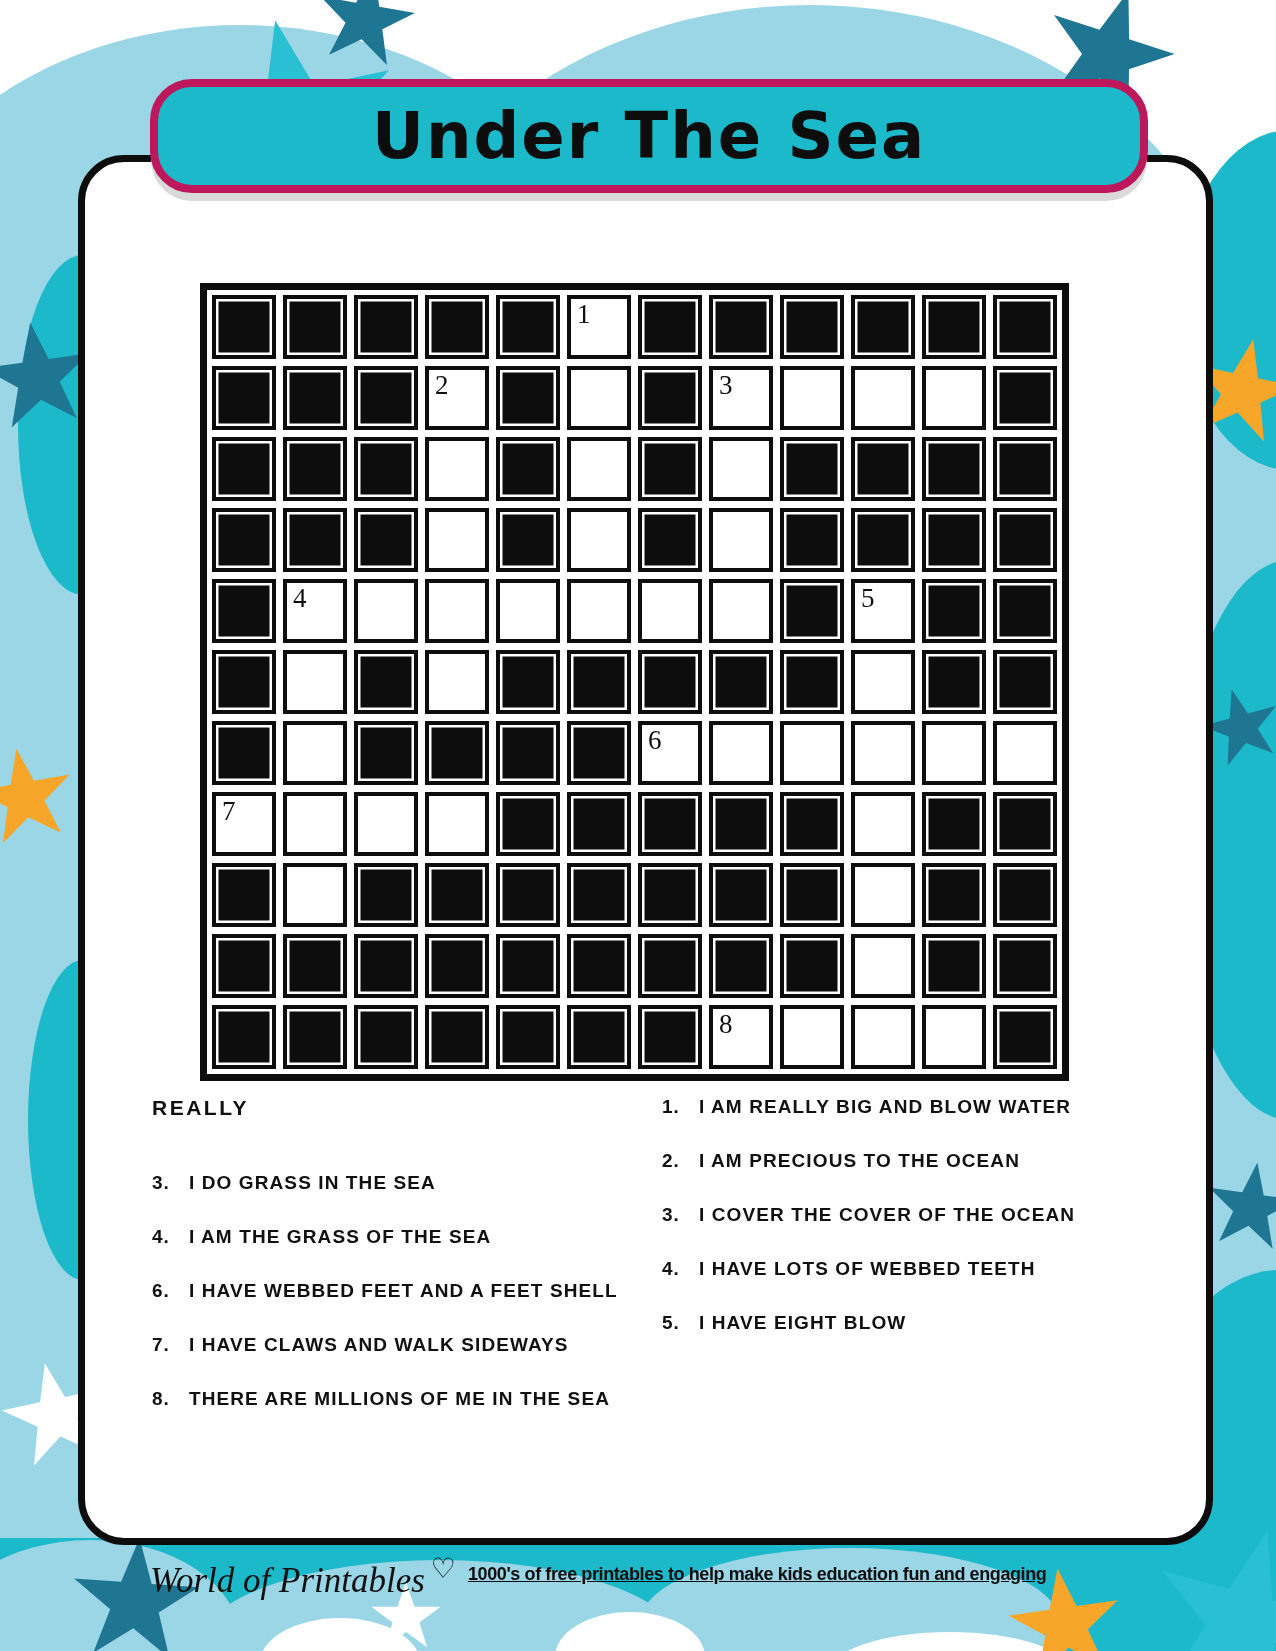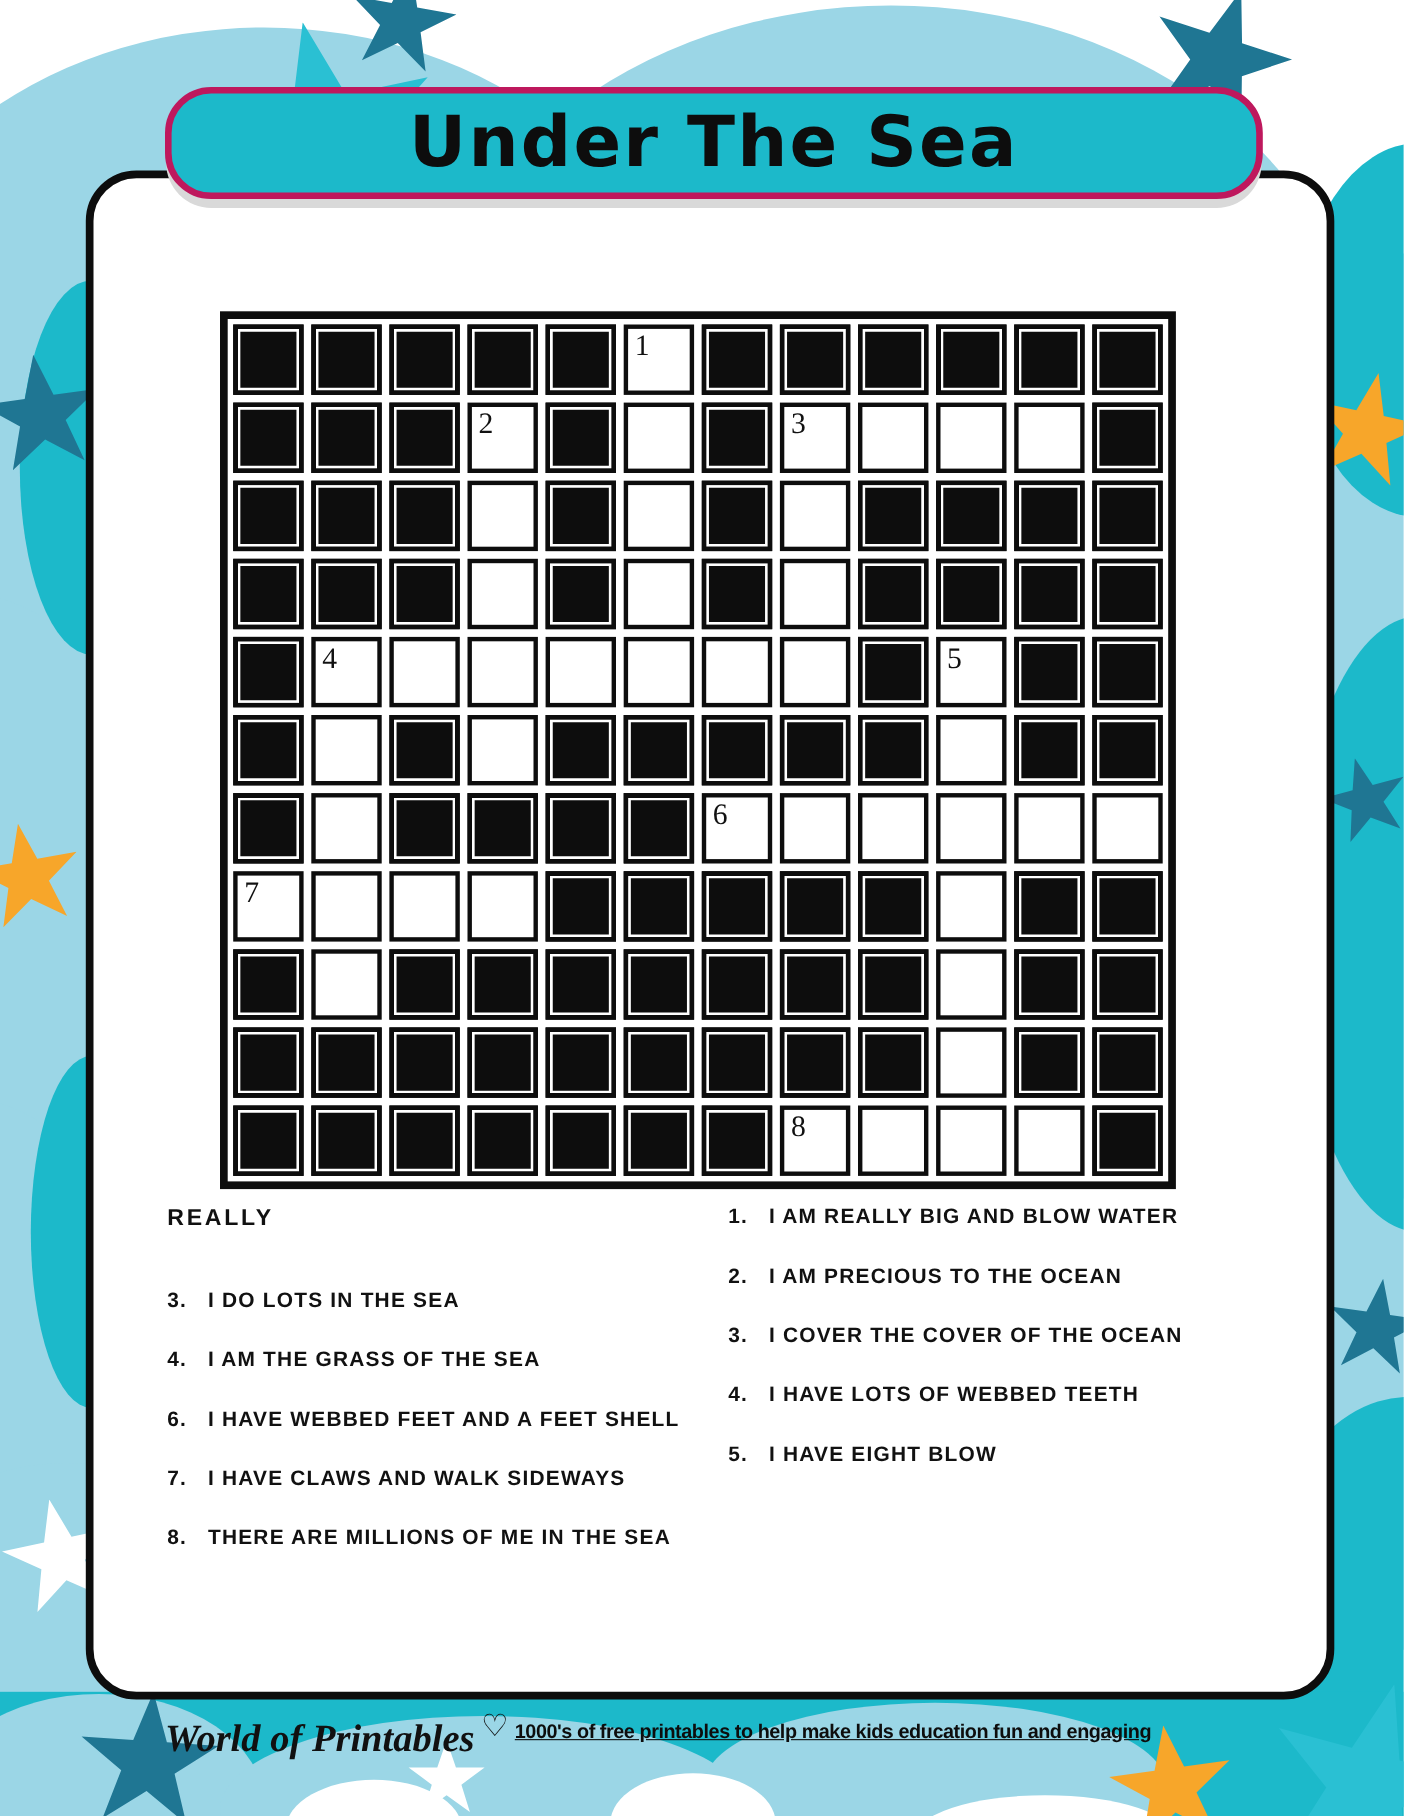--- a/index.html
+++ b/index.html
@@ -55,22 +55,22 @@
 
   
   .card{
     position:absolute;left:78px;top:155px;width:1135px;height:1390px;
     background:#ffffff;border:7px solid var(--ink,#0d0d0d);border-radius:46px;
     box-sizing:border-box;z-index:5;
   }
 
   
   .banner{
-    position:absolute;left:150px;top:79px;width:998px;height:102px;
-    background:var(--teal,#1cb9ca);border:6px solid #be185d;border-radius:42px;
+    position:absolute;left:150px;top:79px;width:998px;height:114px;
+    background:var(--teal,#1cb9ca);border:8px solid #be185d;border-radius:42px;
     box-sizing:border-box;z-index:10;
     box-shadow:0 9px 0 -1px #d9d9d9;
     display:flex;align-items:center;justify-content:center;
   }
   .banner h1{
     margin:0;font-family:"DejaVu Sans",sans-serif;font-weight:bold;
     font-size:64px;letter-spacing:2px;color:var(--ink,#0d0d0d);
   }
 
   
@@ -105,21 +105,21 @@
   .clue-num{
     width:37px;flex:0 0 37px;font-weight:700;font-size:19px;letter-spacing:1px;color:#111;
   }
   .clue-text{
     font-weight:700;font-size:19px;letter-spacing:1.1px;color:#111;white-space:nowrap;
   }
 
   
   .logo{
     position:absolute;left:150px;top:1552px;z-index:4;
-    font-family:"Liberation Serif",serif;font-style:italic;font-weight:700;
+    font-family:"Liberation Serif",serif;font-style:italic;font-weight:400;
     font-size:35px;color:#111;white-space:nowrap;
   }
   .logo .heart{
     font-style:normal;font-size:28px;vertical-align:14px;margin-left:6px;
     font-family:"DejaVu Sans",sans-serif;
   }
   .tagline{
     position:absolute;left:468px;top:1564px;z-index:4;
     font-family:"Liberation Sans",sans-serif;font-weight:700;font-size:18px;
     letter-spacing:-0.4px;color:#0d0d0d;white-space:nowrap;text-decoration:underline;
@@ -319,21 +319,21 @@
     <div class="cell"></div>
     <div class="cell"></div>
     <div class="cell black"></div>
   </div>
 
 <div class="clue-col across">
   <h2 class="clue-header">REALLY</h2>
   <div>
       <div class="clue">
         <span class="clue-num">3.</span>
-        <span class="clue-text">I DO LOTS IN THE SEA</span>
+        <span class="clue-text">I DO GRASS IN THE SEA</span>
       </div>
       <div class="clue">
         <span class="clue-num">4.</span>
         <span class="clue-text">I AM THE GRASS OF THE SEA</span>
       </div>
       <div class="clue">
         <span class="clue-num">6.</span>
         <span class="clue-text">I HAVE WEBBED FEET AND A FEET SHELL</span>
       </div>
       <div class="clue">

